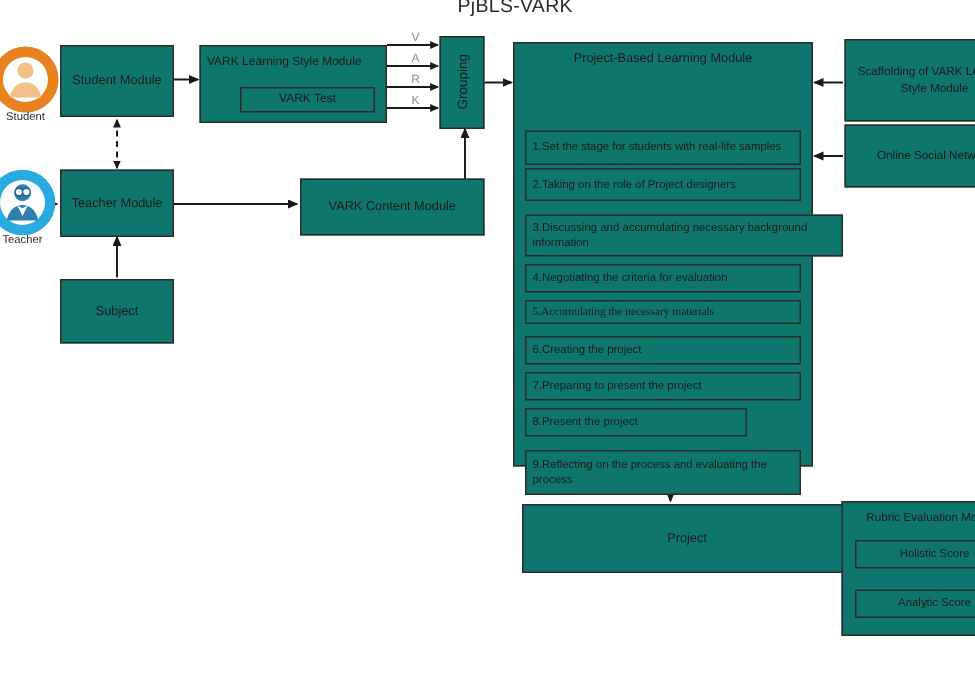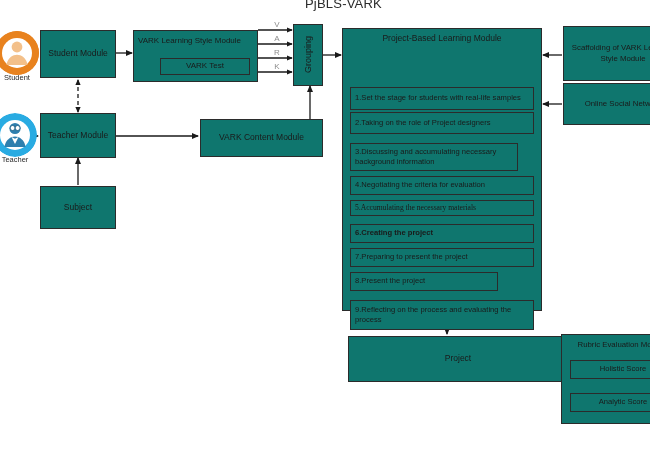--- a/index.html
+++ b/index.html
@@ -198,24 +198,24 @@
   </div>
 
   <div class="box" style="left:200px; top:119px; width:123px; height:38px;">VARK Content Module</div>
 
   <div class="box top" style="left:342px; top:28px; width:200px; height:283px; padding:0;">
     <div class="pbl-header">Project-Based Learning Module</div>
   </div>
 
   <div class="box left" style="left:350px; top:51px; width:184px; height:23px; font-size:7.6px;">1.Set the stage for students with real-life samples</div>
   <div class="box left" style="left:350px; top:76px; width:184px; height:22px; font-size:7.6px;">2.Taking on the role of Project designers</div>
-  <div class="box left" style="left:350px; top:107px; width:168px; height:28px; font-size:7.6px;">3.Discussing and accumulating necessary background information</div>
+  <div class="box left" style="left:350px; top:107px; width:212px; height:28px; font-size:7.6px;">3.Discussing and accumulating necessary background information</div>
   <div class="box left" style="left:350px; top:140px; width:184px; height:19px; font-size:7.6px;">4.Negotiating the criteria for evaluation</div>
   <div class="box left" style="left:350px; top:164px; width:184px; height:16px; font-size:7.6px;font-family:Liberation Serif, serif;">5.Accumulating the necessary materials</div>
-  <div class="box left" style="left:350px; top:188px; width:184px; height:19px; font-size:7.6px;font-weight:bold;">6.Creating the project</div>
+  <div class="box left" style="left:350px; top:188px; width:184px; height:19px; font-size:7.6px;">6.Creating the project</div>
   <div class="box left" style="left:350px; top:212px; width:184px; height:19px; font-size:7.6px;">7.Preparing to present the project</div>
   <div class="box left" style="left:350px; top:236px; width:148px; height:19px; font-size:7.6px;">8.Present the project</div>
   <div class="box left" style="left:350px; top:264px; width:184px; height:30px; font-size:7.6px;">9.Reflecting on the process and evaluating the process</div>
 
   <div class="box" style="left:563px; top:26px; width:120px; height:55px; font-size:7.8px; padding:2px 6px;">Scaffolding of VARK Learning Style Module</div>
 
   <div class="box" style="left:563px; top:83px; width:120px; height:42px; font-size:7.8px; padding:2px 6px;">Online Social Network</div>
 
   <div class="box" style="left:348px; top:336px; width:220px; height:46px;">Project</div>
 

